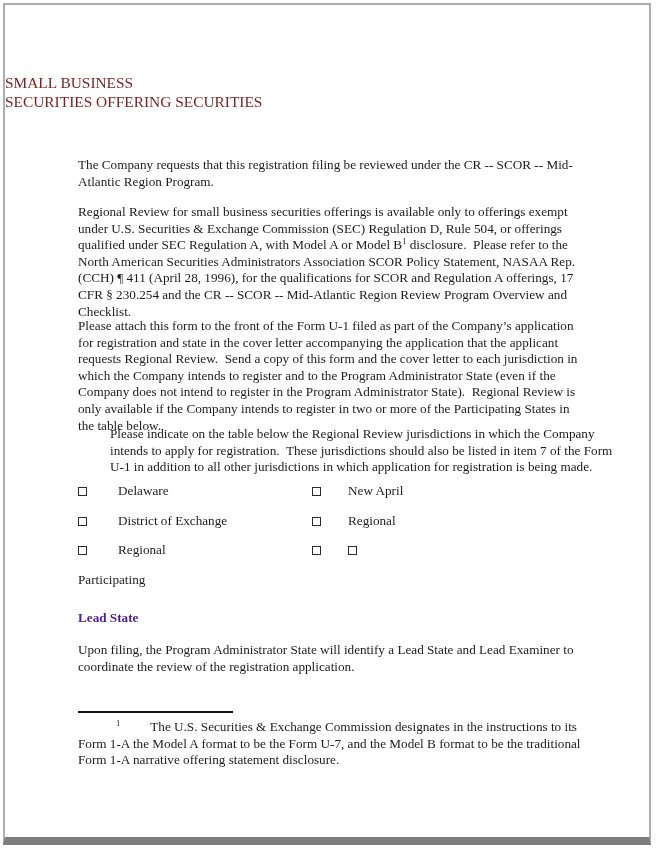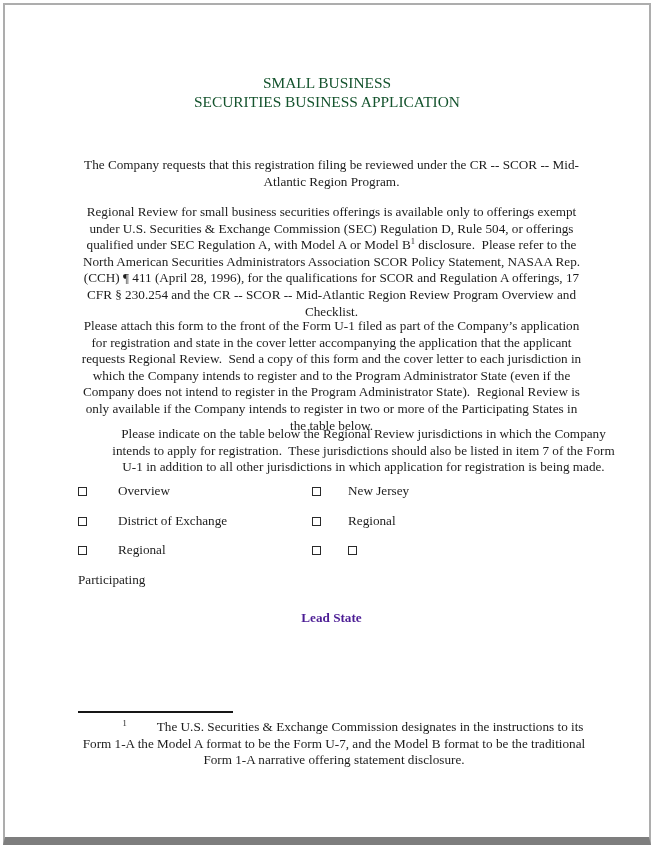--- a/index.html
+++ b/index.html
@@ -25,32 +25,31 @@
     border: 2px solid #adadad;
     border-bottom: 8px solid #7e7e7e;
     overflow: hidden;
   }
   .block {
     position: absolute;
     left: 73px;
     width: 507px;
     font-size: 13.2px;
     line-height: 16.6px;
-    text-align: center;
+    text-align: left;
     white-space: normal;
   }
   .doc-title {
     position: absolute;
     left: 0;
     top: 68px;
     width: 100%;
-    text-align: center;
     font-size: 15.4px;
     line-height: 19.4px;
-    color: #14532d;
+    color: #7f1d1d;
   }
   sup.fnref {
     font-size: 8.5px;
     vertical-align: super;
     line-height: 0;
   }
   .p1 { top: 152px; }
   .p2 { top: 199px; }
   .p3 { top: 313px; }
   .p4 { top: 421px; margin-left: 32px; }
@@ -100,50 +99,51 @@
     width: 30px;
   }
 </style>
 </head>
 <body>
 
 <div class="page">
 
   <div class="doc-title">
     <div>SMALL BUSINESS</div>
-    <div>SECURITIES BUSINESS APPLICATION</div>
+    <div>SECURITIES OFFERING SECURITIES</div>
   </div>
 
   <div class="block p1">The Company requests that this registration filing be reviewed under the CR -- SCOR -- Mid-Atlantic Region Program.</div>
 
   <div class="block p2"><span>Regional Review for small business securities offerings is available only to offerings exempt under U.S. Securities &amp; Exchange Commission (SEC) Regulation D, Rule 504, or offerings qualified under SEC Regulation A, with Model A or Model B</span><sup class="fnref">1</sup><span> disclosure.&nbsp; Please refer to the North American Securities Administrators Association SCOR Policy Statement, NASAA Rep. (CCH) ¶ 411 (April 28, 1996), for the qualifications for SCOR and Regulation A offerings, 17 CFR § 230.254 and the CR -- SCOR -- Mid-Atlantic Region Review Program Overview and Checklist.</span></div>
 
   <div class="block p3">Please attach this form to the front of the Form U-1 filed as part of the Company’s application for registration and state in the cover letter accompanying the application that the applicant requests Regional Review.&nbsp; Send a copy of this form and the cover letter to each jurisdiction in which the Company intends to register and to the Program Administrator State (even if the Company does not intend to register in the Program Administrator State).&nbsp; Regional Review is only available if the Company intends to register in two or more of the Participating States in the table below.</div>
 
   <div class="block p4">Please indicate on the table below the Regional Review jurisdictions in which the Company intends to apply for registration.&nbsp; These jurisdictions should also be listed in item 7 of the Form U-1 in addition to all other jurisdictions in which application for registration is being made.</div>
 
   <div class="juris-grid">
     <span><span class="checkbox"></span></span>
-    <span>Overview</span>
+    <span>Delaware</span>
     <span><span class="checkbox"></span></span>
-    <span>New Jersey</span>
+    <span>New April</span>
 
     <span><span class="checkbox"></span></span>
     <span>District of Exchange</span>
     <span><span class="checkbox"></span></span>
     <span>Regional</span>
 
     <span><span class="checkbox"></span></span>
     <span>Regional</span>
     <span><span class="checkbox"></span></span>
 
     <span><span class="checkbox"></span></span>
     <span>Participating</span>
   </div>
 
   <div class="block lead-heading">Lead State</div>
 
+  <div class="block lead-body">Upon filing, the Program Administrator State will identify a Lead State and Lead Examiner to coordinate the review of the registration application.</div>
 
   <div class="fn-rule"></div>
 
   <div class="block footnote"><span class="fn-indent"></span><sup class="fnref">1</sup><span class="fn-tab"></span><span>The U.S. Securities &amp; Exchange Commission designates in the instructions to its Form 1-A the Model A format to be the Form U-7, and the Model B format to be the traditional Form 1-A narrative offering statement disclosure.</span></div>
 
 </div>
 
 </body></html>

